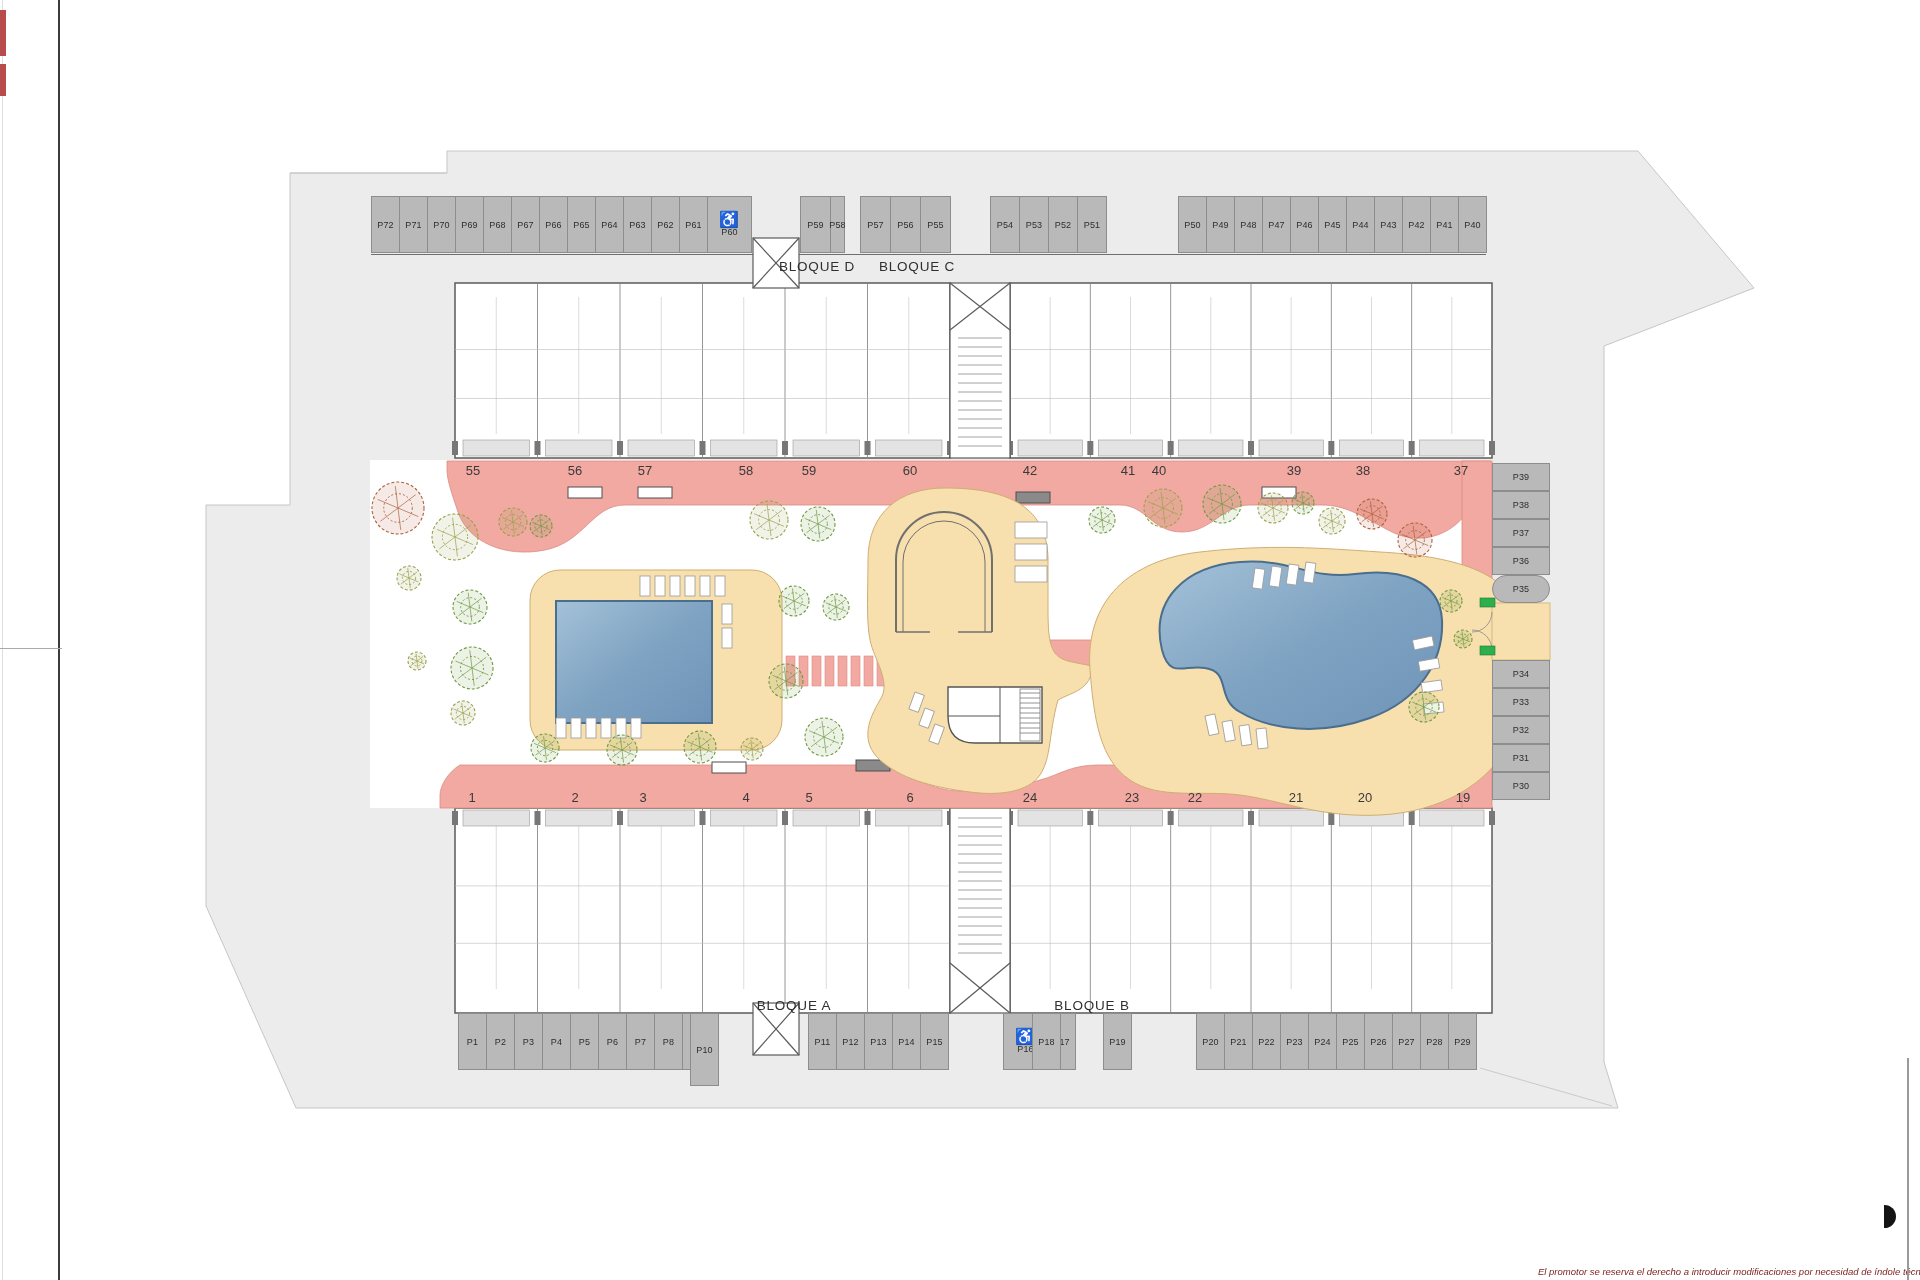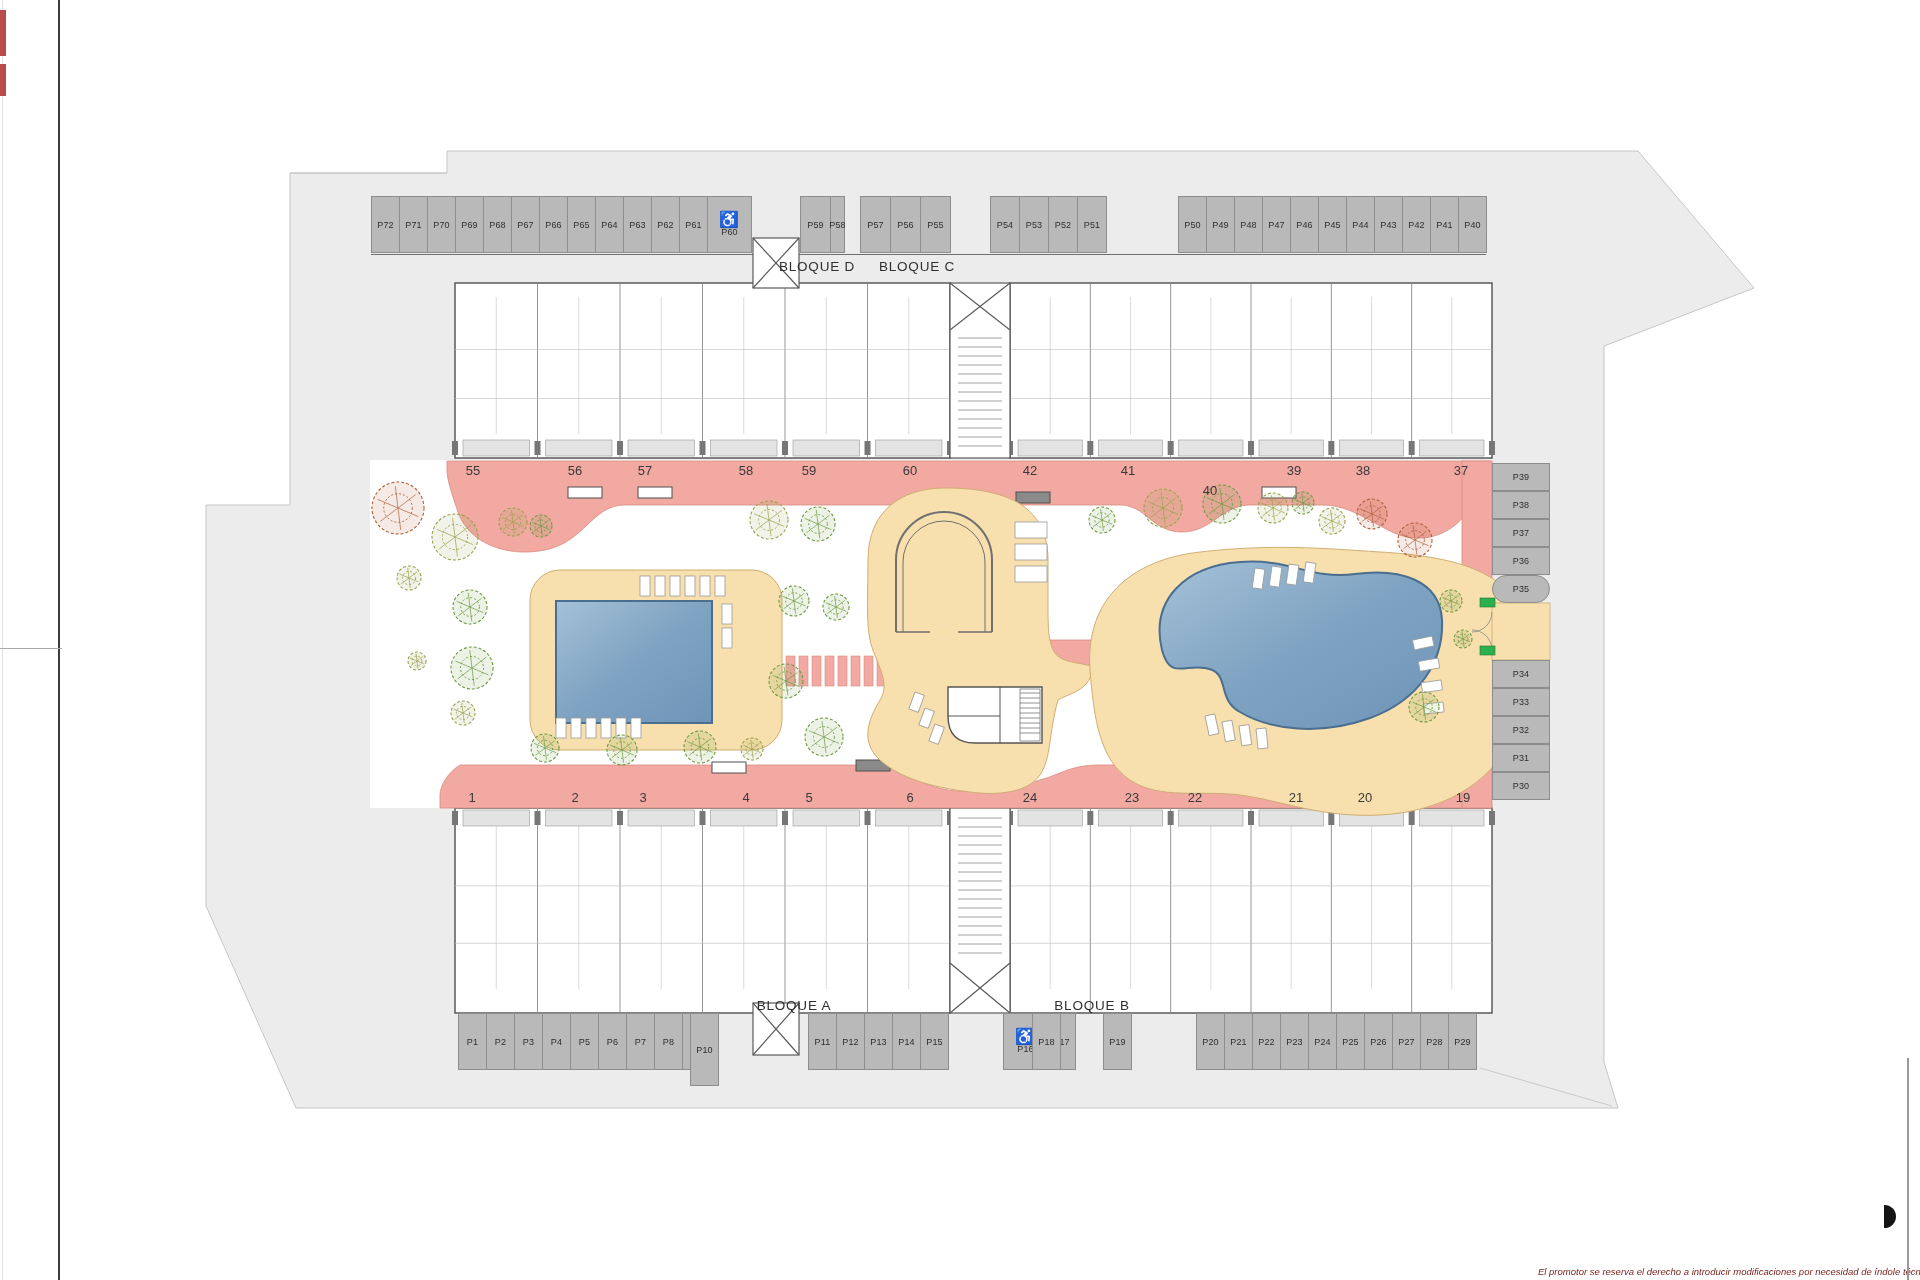--- a/index.html
+++ b/index.html
@@ -861,21 +861,21 @@
     </div>
   <div class="overlay" id="numbers-layer">
       <div class="unit-num" style="left: 473px; top: 470px;">55</div>
       <div class="unit-num" style="left: 575px; top: 470px;">56</div>
       <div class="unit-num" style="left: 645px; top: 470px;">57</div>
       <div class="unit-num" style="left: 746px; top: 470px;">58</div>
       <div class="unit-num" style="left: 809px; top: 470px;">59</div>
       <div class="unit-num" style="left: 910px; top: 470px;">60</div>
       <div class="unit-num" style="left: 1030px; top: 470px;">42</div>
       <div class="unit-num" style="left: 1128px; top: 470px;">41</div>
-      <div class="unit-num" style="left: 1210px; top: 470px; margin-top: 20px;">40</div>
+      <div class="unit-num" style="left: 1159px; top: 470px;">40</div>
       <div class="unit-num" style="left: 1294px; top: 470px;">39</div>
       <div class="unit-num" style="left: 1363px; top: 470px;">38</div>
       <div class="unit-num" style="left: 1461px; top: 470px;">37</div>
       <div class="unit-num" style="left: 472px; top: 797px;">1</div>
       <div class="unit-num" style="left: 575px; top: 797px;">2</div>
       <div class="unit-num" style="left: 643px; top: 797px;">3</div>
       <div class="unit-num" style="left: 746px; top: 797px;">4</div>
       <div class="unit-num" style="left: 809px; top: 797px;">5</div>
       <div class="unit-num" style="left: 910px; top: 797px;">6</div>
       <div class="unit-num" style="left: 1030px; top: 797px;">24</div>

